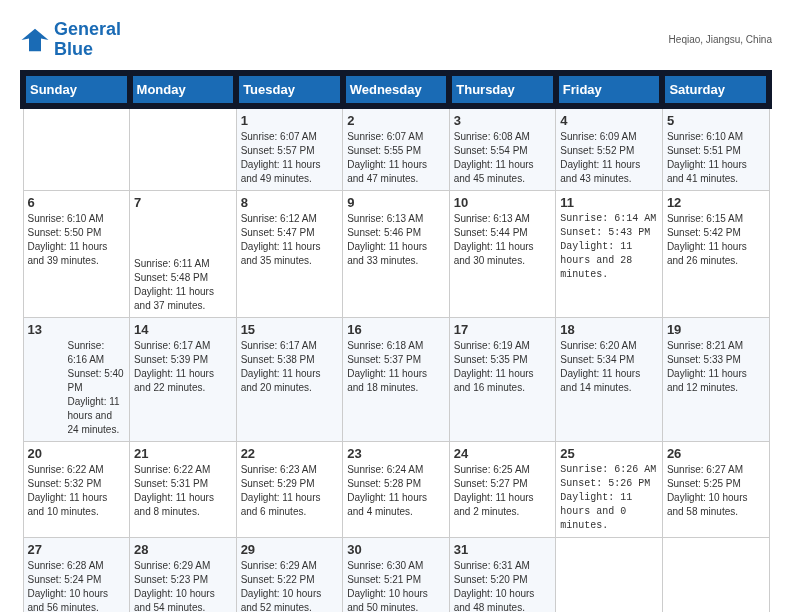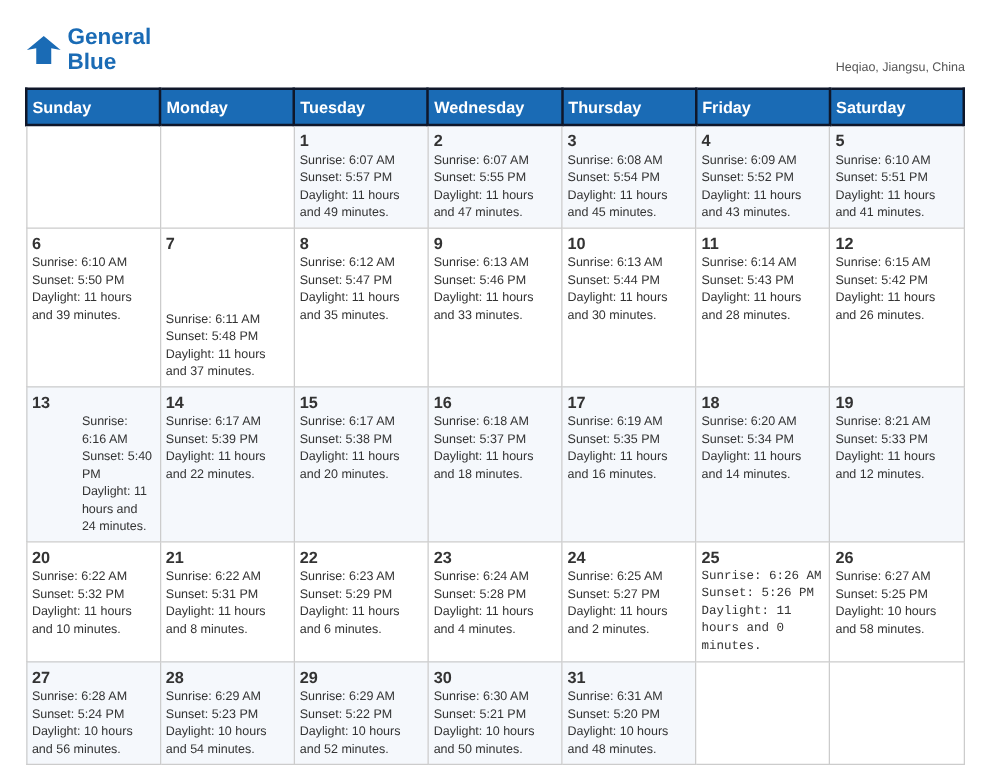--- a/index.html
+++ b/index.html
@@ -6,21 +6,21 @@
     body {
       font-family: Arial, sans-serif;
       background: #fff;
       width: 792px;
       min-height: 612px;
       padding: 20px;
     }
     .header {
       display: flex;
       justify-content: space-between;
-      align-items: flex-end;
+      align-items: center;
       margin-bottom: 10px;
     }
     .logo {
       display: flex;
       align-items: center;
       gap: 4px;
     }
     .logo-text {
       font-size: 18px;
       font-weight: bold;
@@ -51,21 +51,21 @@
       border-collapse: collapse;
       table-layout: fixed;
     }
     thead tr th {
       background-color: #1a6bb5;
       color: #fff;
       padding: 6px 4px;
       font-size: 13px;
       font-weight: bold;
       text-align: left;
-      border: 2px solid #0f172a;
+      border: 6px solid #0f172a;
     }
     tbody tr td {
       border: 1px solid #ccc;
       vertical-align: top;
       padding: 4px 4px;
       font-size: 10.5px;
       color: #333;
       height: 80px;
       background: #fff;
     }
@@ -178,21 +178,21 @@
 Daylight: 11 hours and 33 minutes.</div>
         </td>
         <td>
           <span class="day-number">10</span>
           <div class="day-info" style="white-space: pre-line;">Sunrise: 6:13 AM
 Sunset: 5:44 PM
 Daylight: 11 hours and 30 minutes.</div>
         </td>
         <td>
           <span class="day-number">11</span>
-          <div class="day-info" style="white-space: pre-line;">Sunrise: 6:14 AM
+          <div class="day-info" style="white-space: pre-line; font-family: Liberation Mono, monospace;">Sunrise: 6:14 AM
 Sunset: 5:43 PM
 Daylight: 11 hours and 28 minutes.</div>
         </td>
         <td>
           <span class="day-number">12</span>
           <div class="day-info" style="white-space: pre-line;">Sunrise: 6:15 AM
 Sunset: 5:42 PM
 Daylight: 11 hours and 26 minutes.</div>
         </td>
       </tr>

